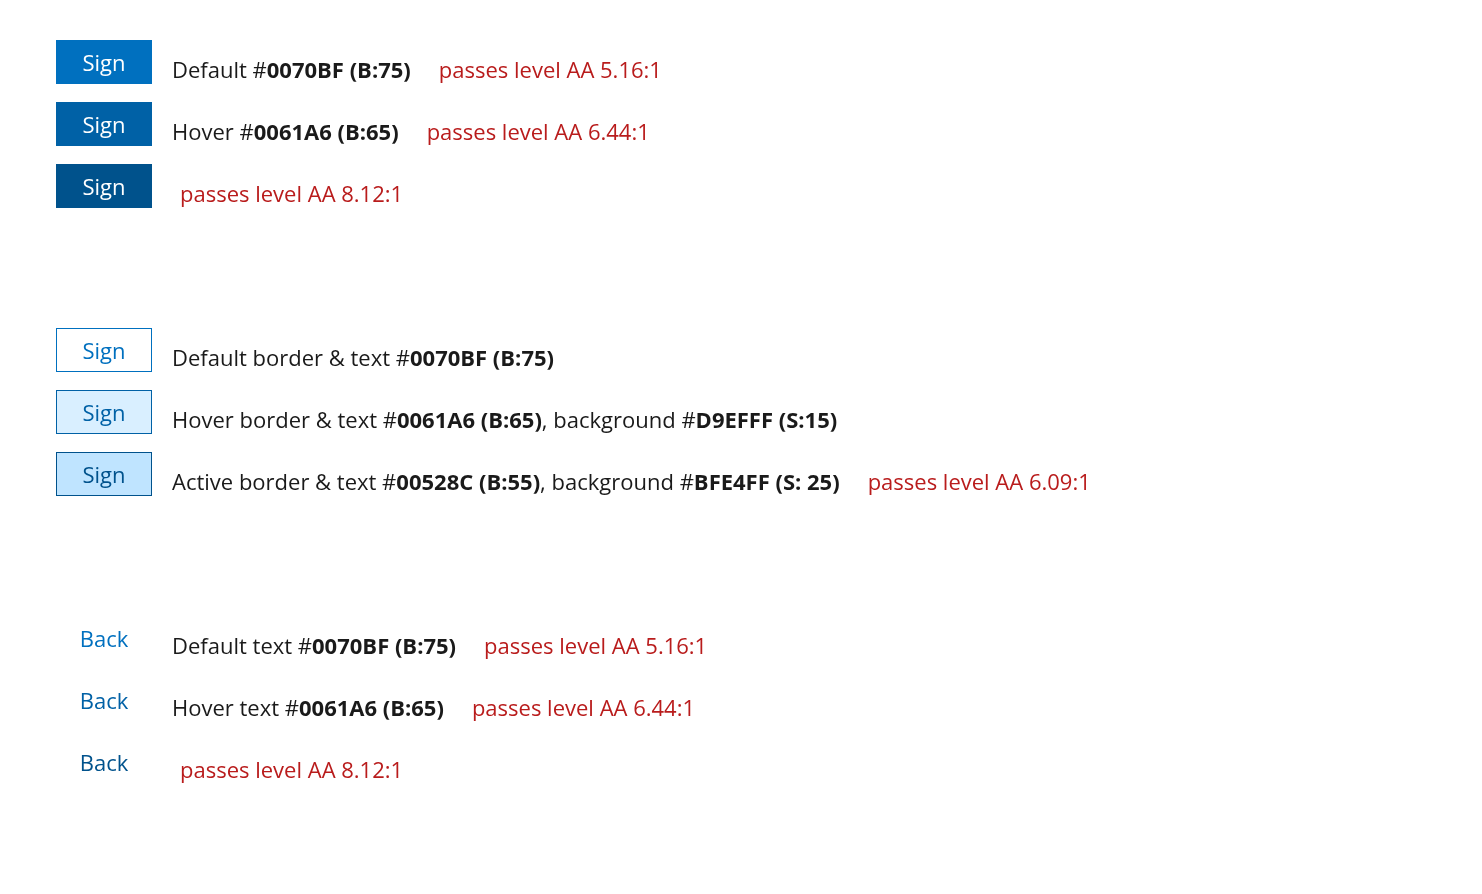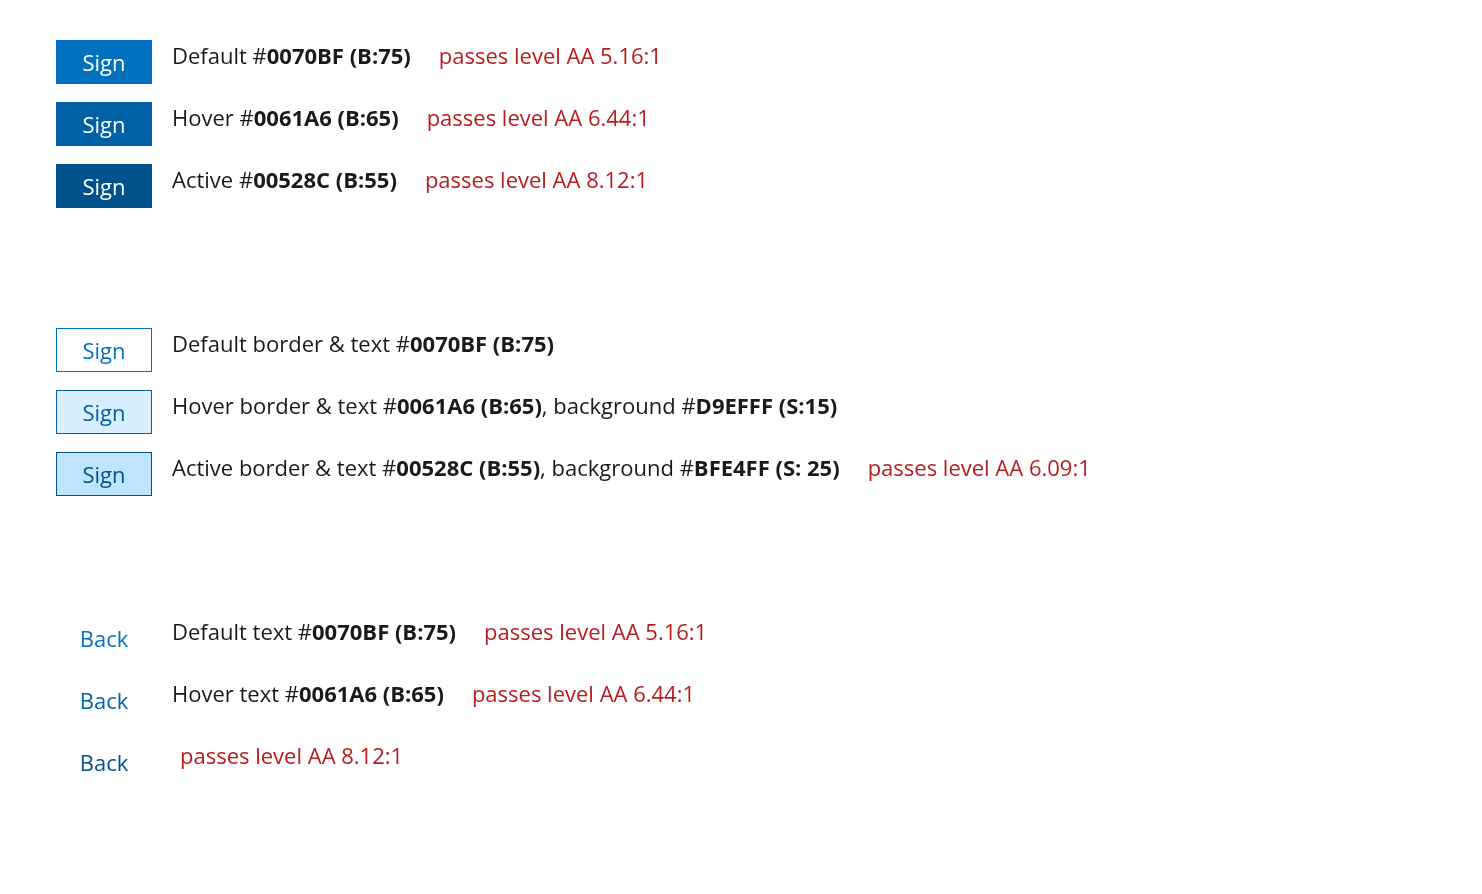--- a/index.html
+++ b/index.html
@@ -8,21 +8,21 @@
     background: #fff;
     padding: 40px 56px;
     font-size: 22px;
     color: #1a1a1a;
     width: 1482px;
   }
   .group { margin-bottom: 120px; }
   .group:last-child { margin-bottom: 4px; }
   .row {
     display: flex;
-    align-items: flex-start;
+    align-items: flex-end;
     margin-bottom: 18px;
     gap: 20px;
   }
   .row:last-child { margin-bottom: 0; }
 
   .btn {
     display: inline-flex;
     align-items: center;
     justify-content: center;
     width: 96px;
@@ -70,23 +70,20 @@
   </div>
   <div class="row">
     <span class="btn btn-solid solid-hover">Sign</span>
     <span class="desc">
       <span class="light">Hover #</span><span class="bold">0061A6 (B:65)</span>
     </span>
     <span class="pass">passes level AA 6.44:1</span>
   </div>
   <div class="row">
     <span class="btn btn-solid solid-active">Sign</span>
-    <span class="desc">
-      <span class="light">Active #</span><span class="bold">00528C (B:55)</span>
-    </span>
     <span class="pass">passes level AA 8.12:1</span>
   </div>
 </div>
 
 <div class="group">
   <div class="row">
     <span class="btn btn-outline outline-default">Sign</span>
     <span class="desc">
       <span class="light">Default border &amp; text #</span><span class="bold">0070BF (B:75)</span>
     </span>

